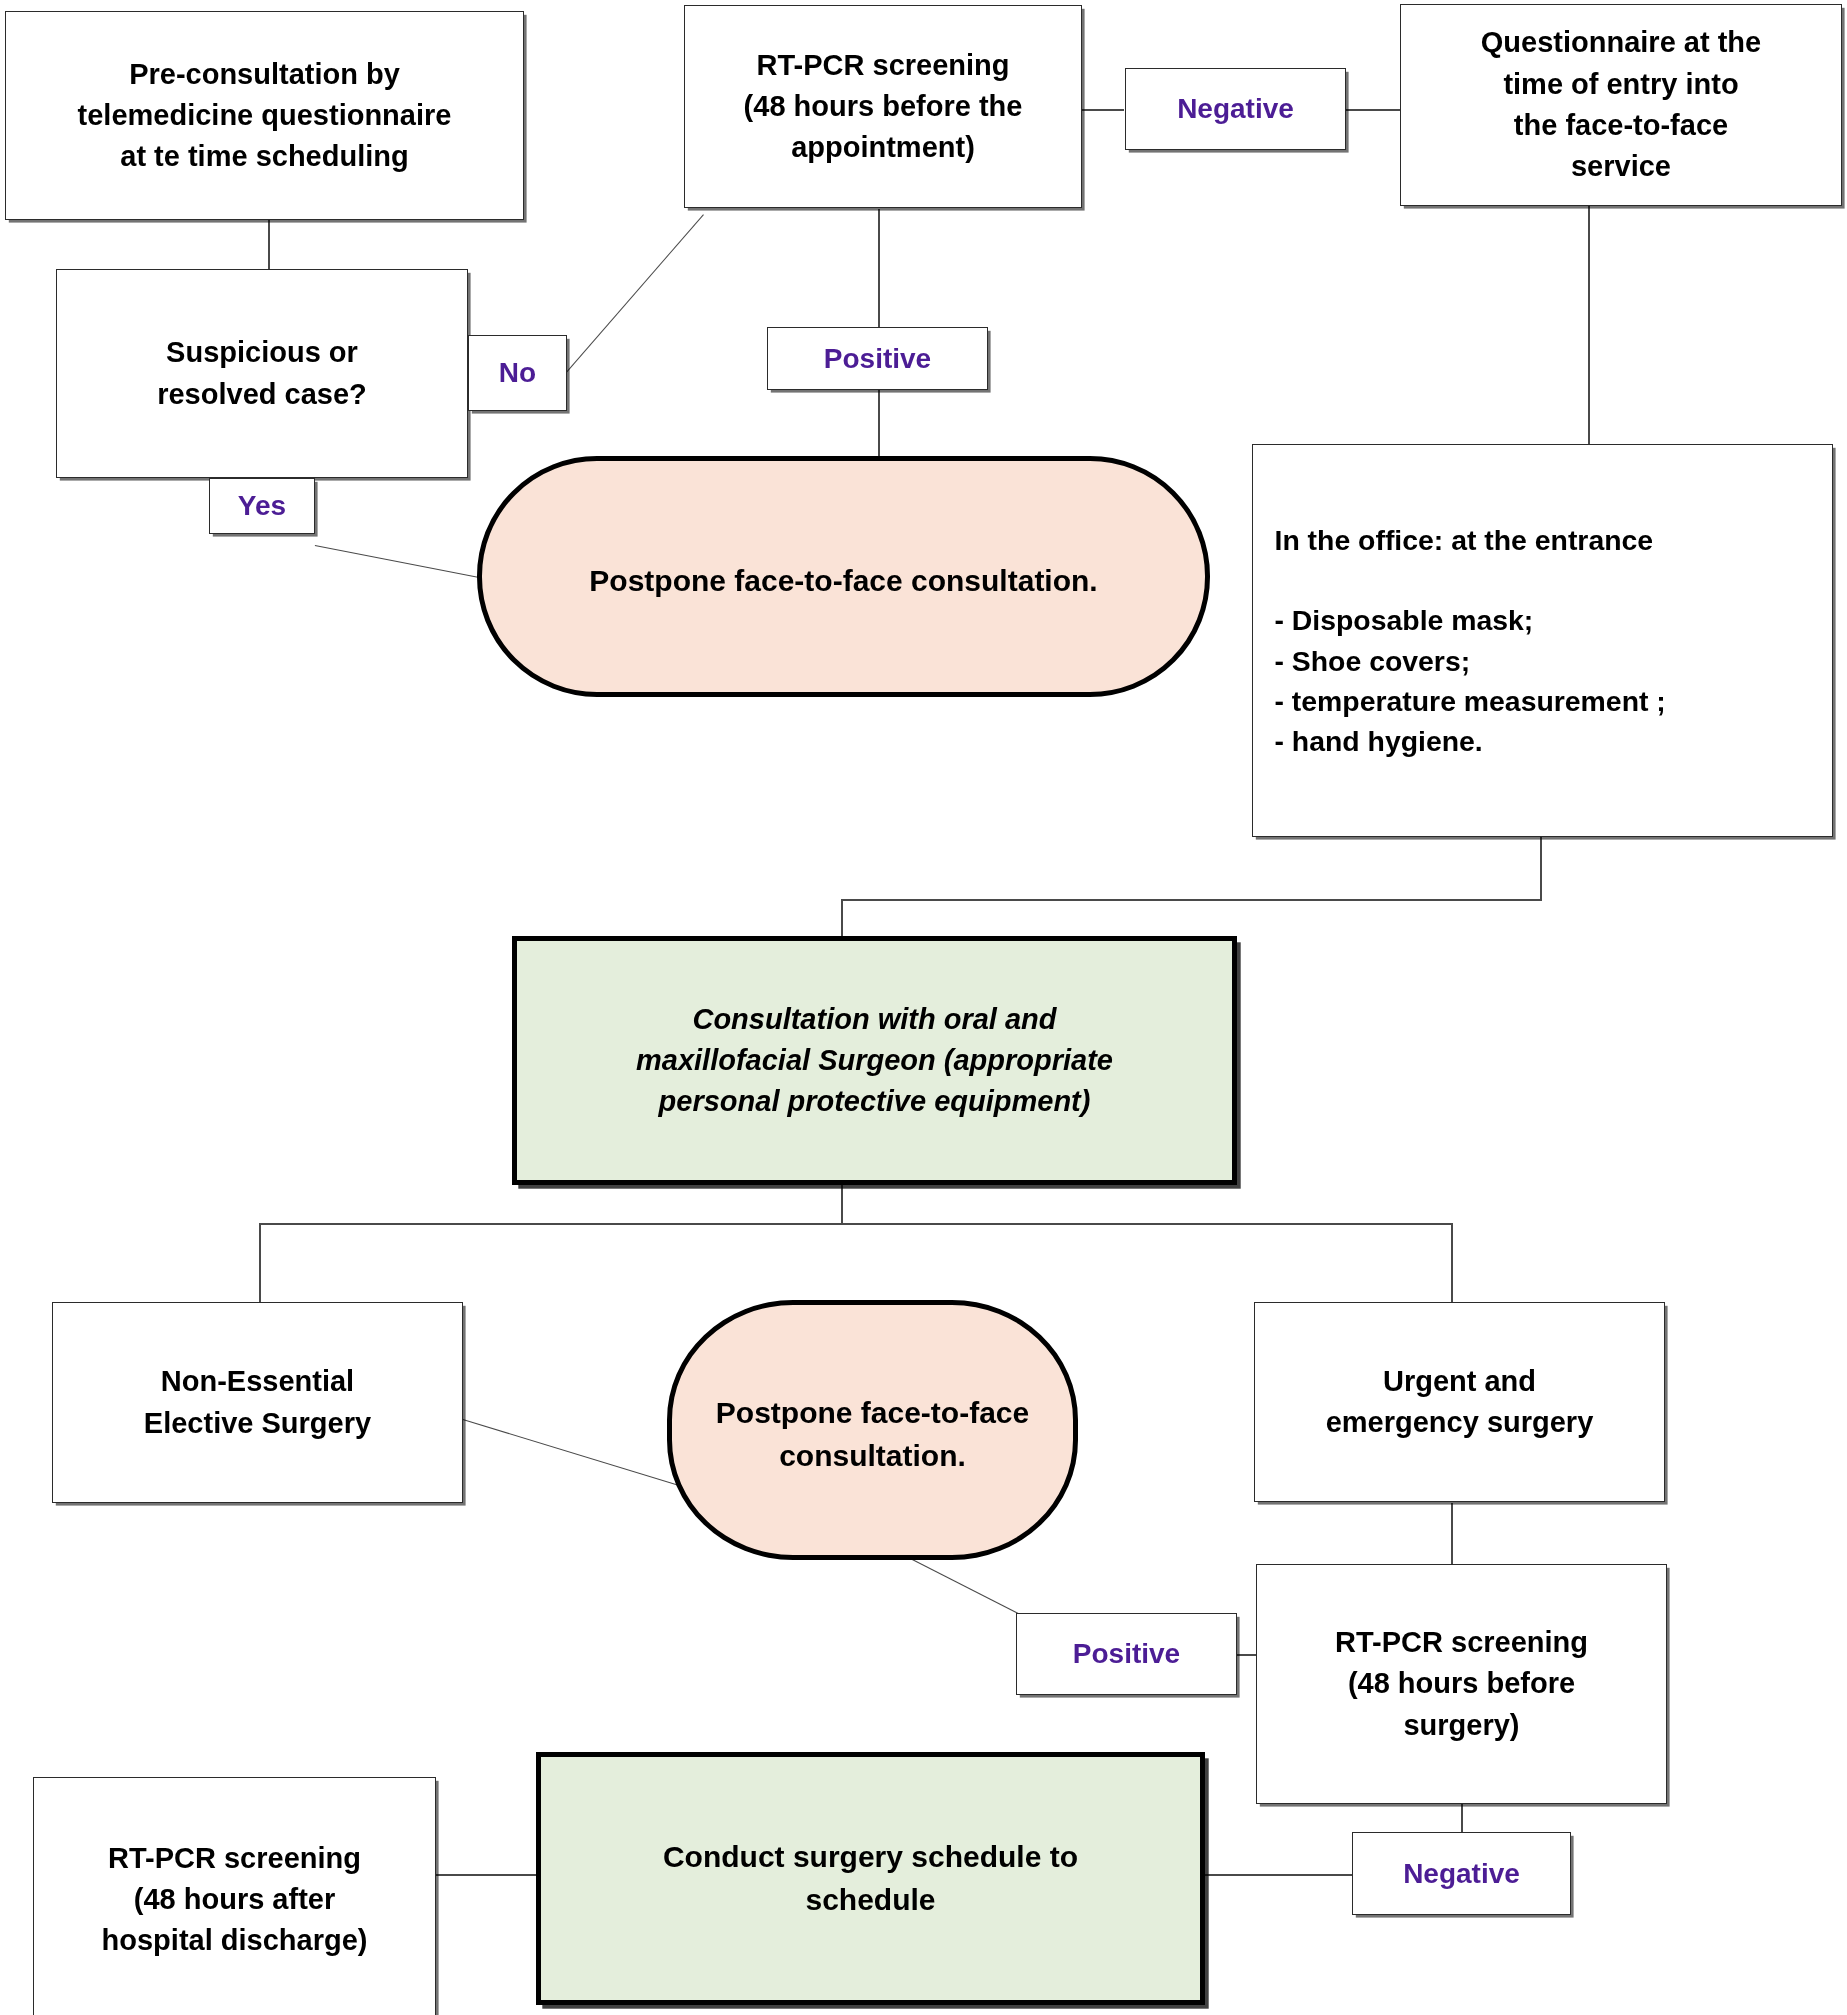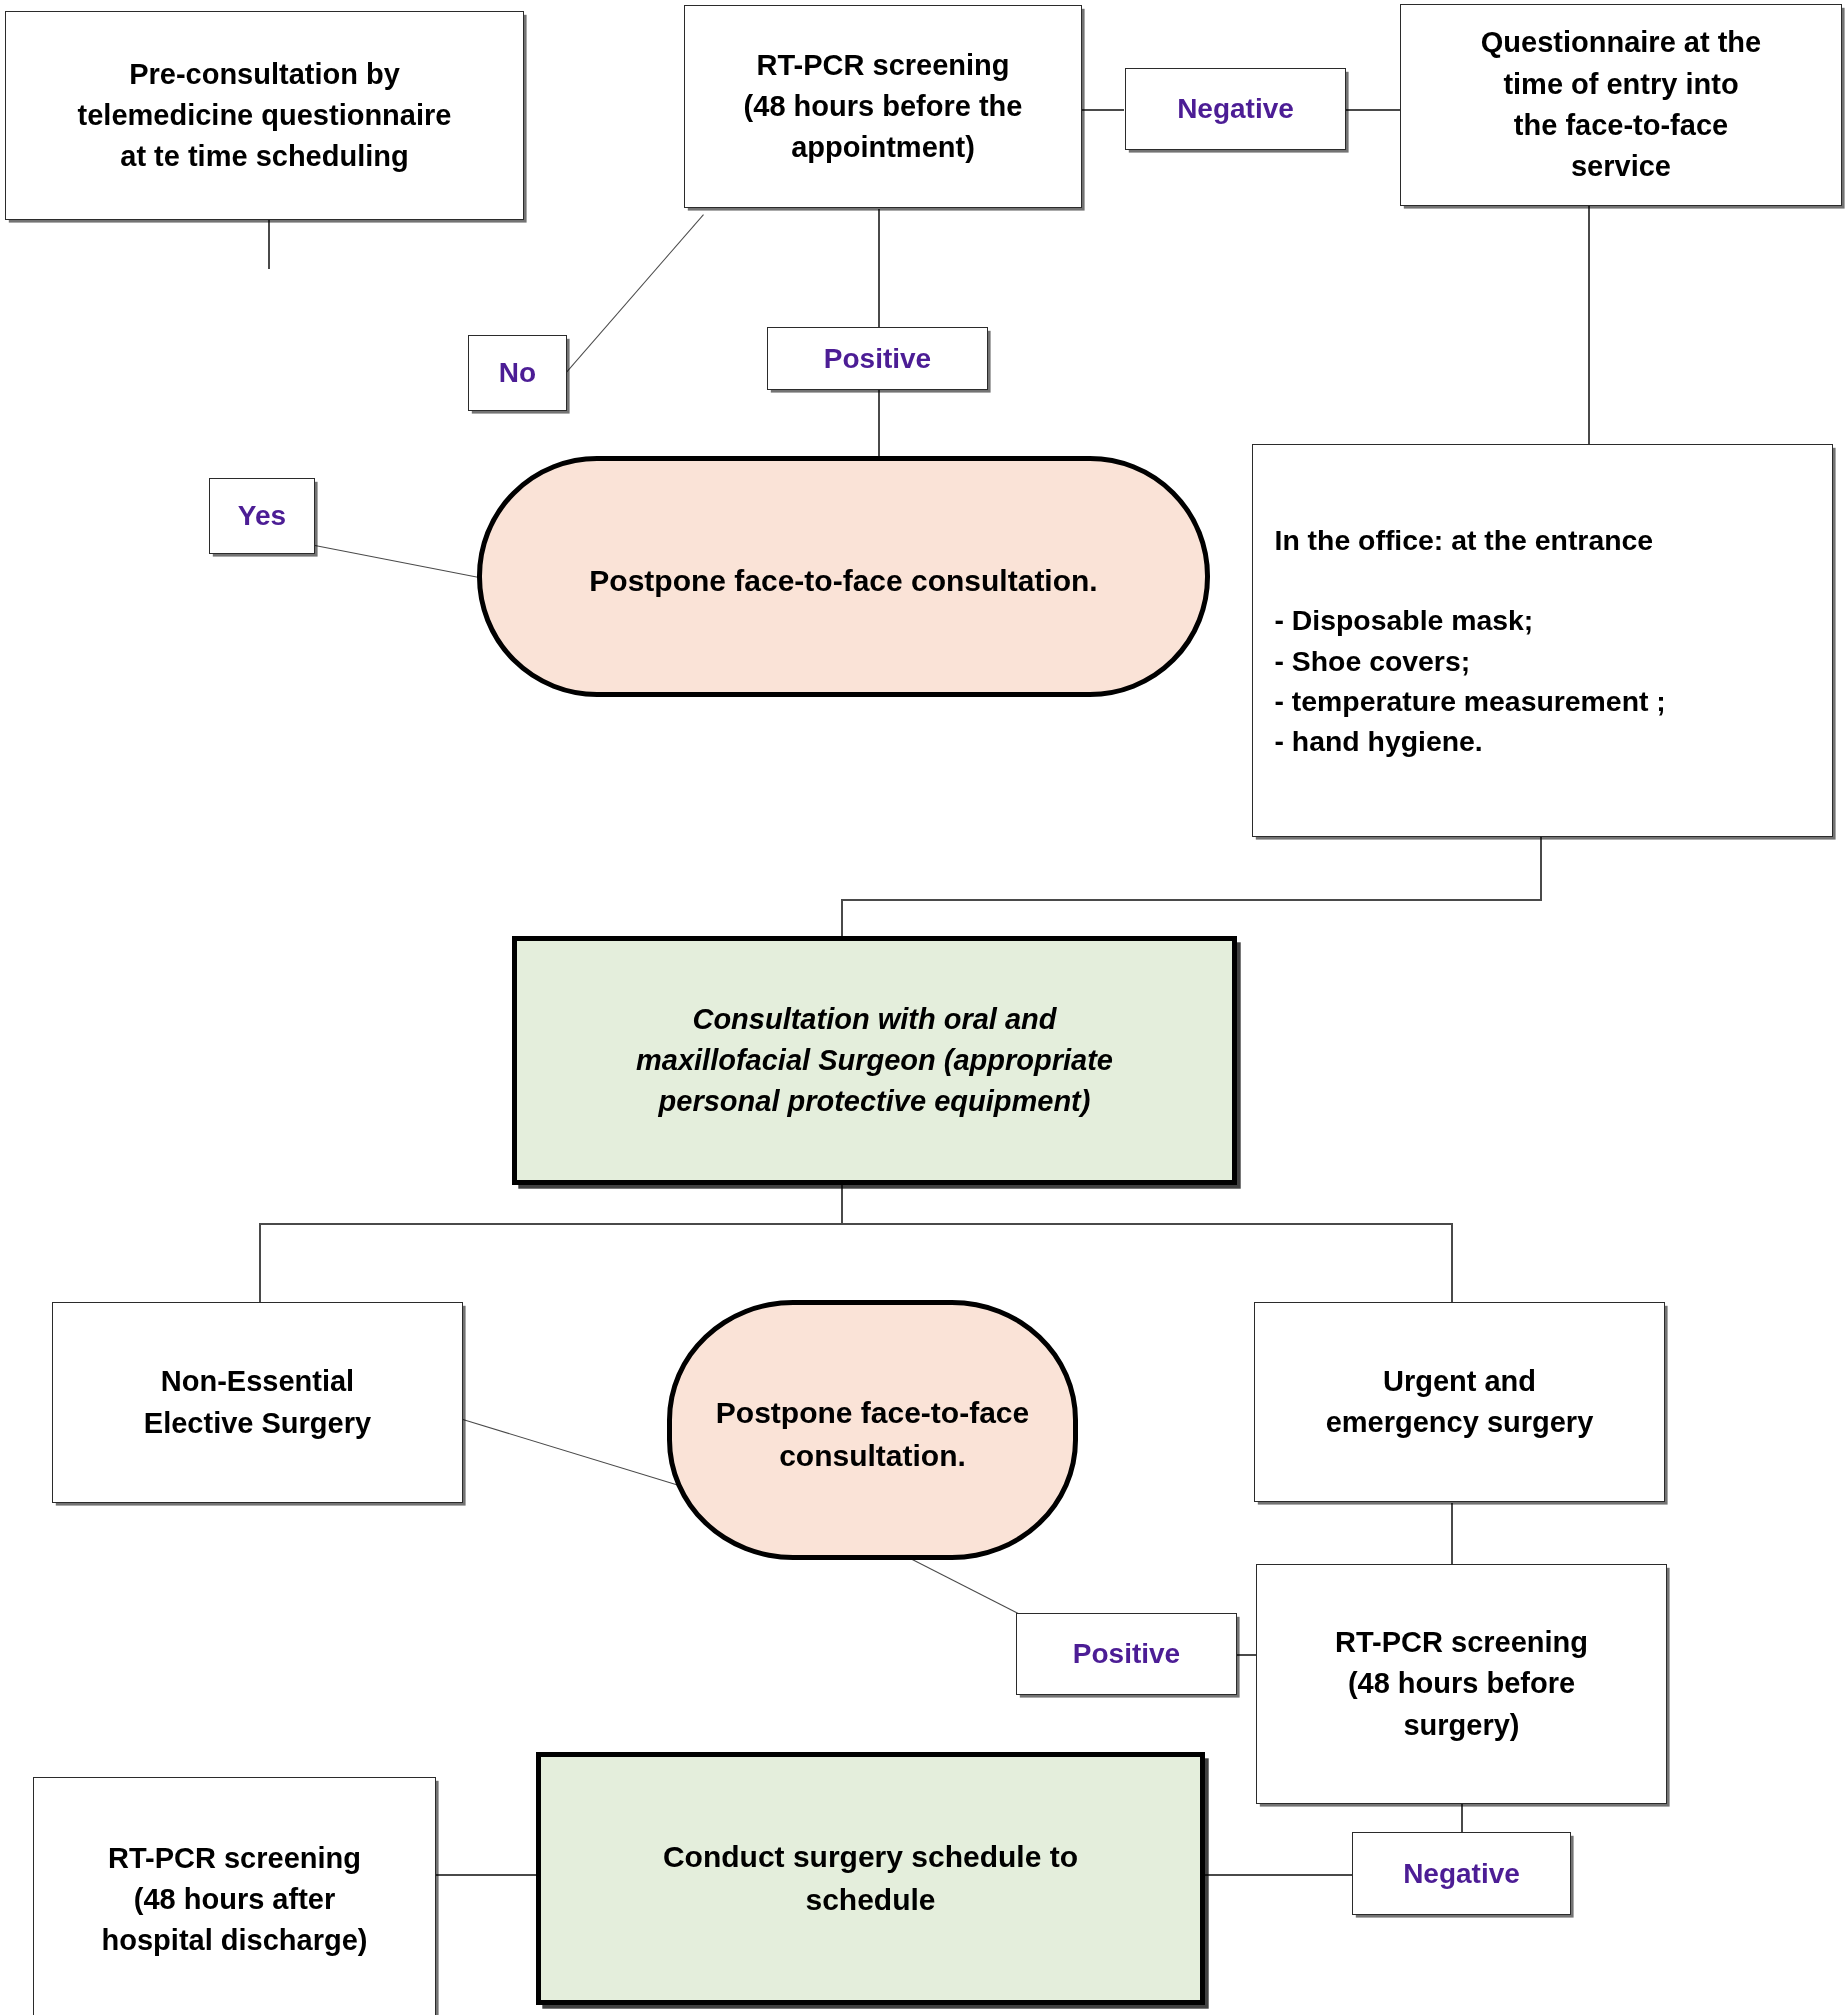--- a/index.html
+++ b/index.html
@@ -145,26 +145,30 @@
     <span>Negative</span>
   </div>
 
   <div class="node n-big" style="left:1400px; top:3.8px; width:442px; height:202px;">
     <span class="txt">Questionnaire at the
 time of entry into
 the face-to-face
 service</span>
   </div>
 
+  <div class="node n-big" style="left:56px; top:269px; width:412px; height:209px;">
+    <span class="txt">Suspicious or
+resolved case?</span>
+  </div>
 
   <div class="chip" style="left:468px; top:335px; width:99px; height:76px;">
     <span>No</span>
   </div>
 
-  <div class="chip" style="left:209px; top:478px; width:106px; height:76px;">
+  <div class="chip" style="left:209px; top:478px; width:106px; height:56px;">
     <span>Yes</span>
   </div>
 
   <div class="chip" style="left:767px; top:327px; width:221px; height:63px;">
     <span>Positive</span>
   </div>
 
   <div class="pill" style="left:477px; top:456px; width:733px; height:241px; border-radius:120px/120px; background:#fae3d7; font-size:30px;">
     <span class="txt">Postpone face-to-face consultation.</span>
   </div>

